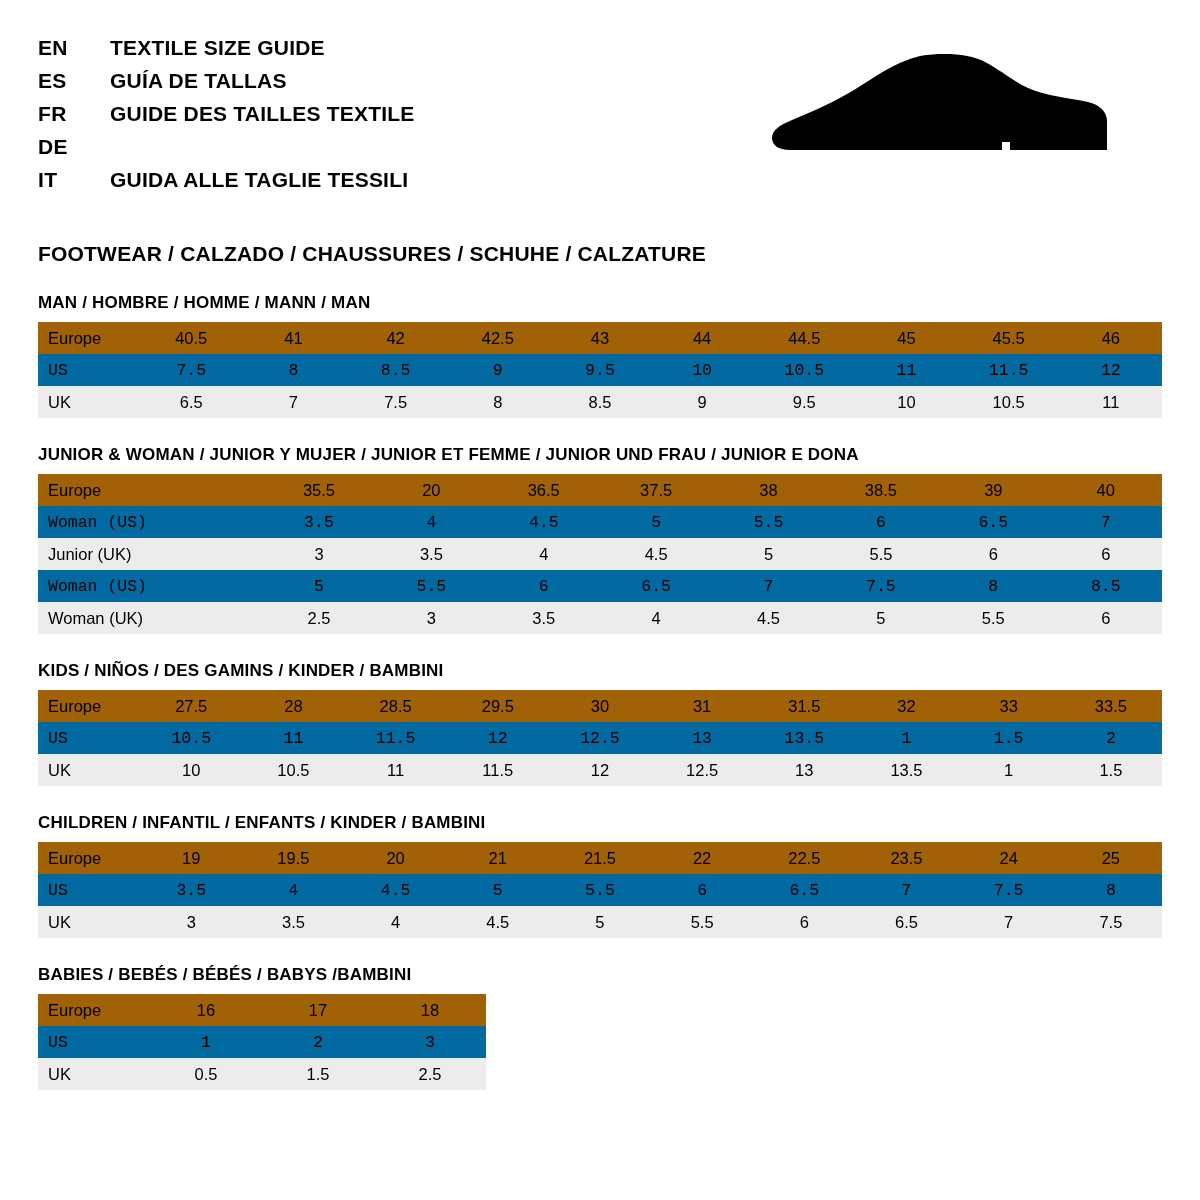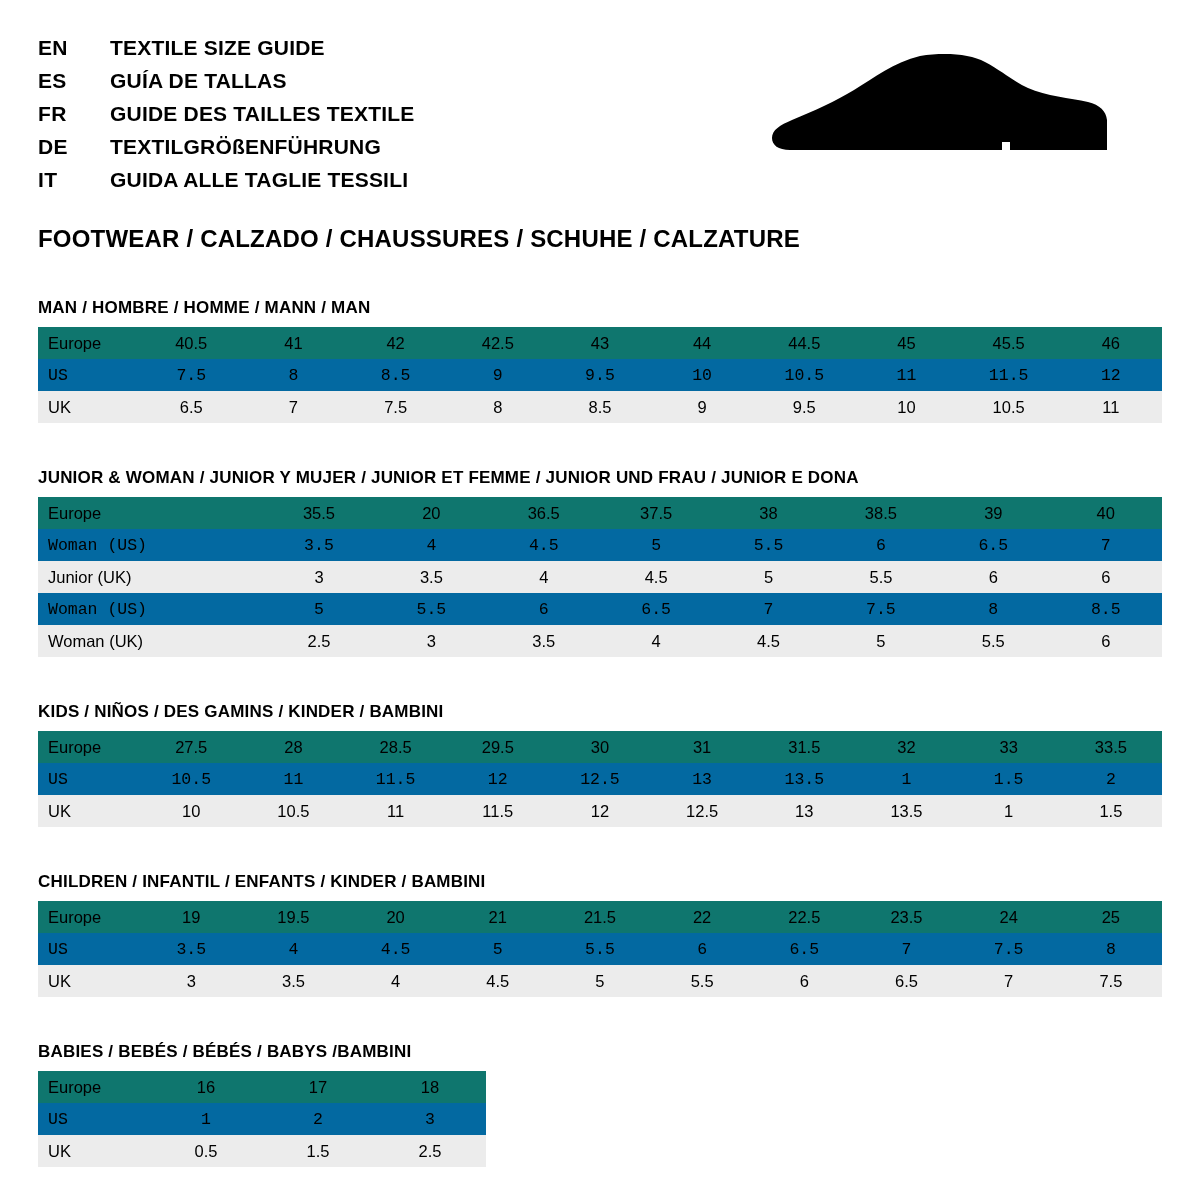--- a/index.html
+++ b/index.html
@@ -46,29 +46,29 @@
     font-size: 21px;
     font-weight: bold;
     letter-spacing: 0.2px;
   }
   .shoe-wrap {
     margin-right: 52px;
     margin-top: 10px;
   }
 
   .section-title-main {
-    margin-top: 24px;
-    font-size: 24px;
+    margin-top: 41px;
+    font-size: 21px;
     font-weight: bold;
     letter-spacing: 0.2px;
   }
 
   
   .block {
-    margin-top: 45px;
+    margin-top: 27px;
   }
   .block.first {
   }
   .block-title {
     font-size: 17px;
     font-weight: bold;
     letter-spacing: 0.2px;
     margin-bottom: 9px;
   }
   table.size-table {
@@ -87,21 +87,21 @@
     text-align: center;
     vertical-align: middle;
     padding: 0;
   }
   table.size-table td.label {
     text-align: left;
     padding-left: 10px;
     font-size: 16.5px;
   }
   tr.head td {
-    background: #0f766e;
+    background: #a16207;
     font-weight: normal;
   }
   tr.odd td {
     background: #0369a1;
     font-family: Liberation Mono, monospace;
   }
   tr.even td {
     background: #ececec;
   }
 </style>
@@ -119,21 +119,20 @@
       <div class="lang-row">
         <span class="lang-code">ES</span>
         <span class="lang-text">GUÍA DE TALLAS</span>
       </div>
       <div class="lang-row">
         <span class="lang-code">FR</span>
         <span class="lang-text">GUIDE DES TAILLES TEXTILE</span>
       </div>
       <div class="lang-row">
         <span class="lang-code">DE</span>
-        <span class="lang-text">TEXTILGRÖßENFÜHRUNG</span>
       </div>
       <div class="lang-row">
         <span class="lang-code">IT</span>
         <span class="lang-text">GUIDA ALLE TAGLIE TESSILI</span>
       </div>
     </div>
 
     <div class="shoe-wrap">
       <svg width="340" height="140" viewBox="0 0 340 140" xmlns="http://www.w3.org/2000/svg">
         <path fill="#000000" d="M150 10 C175 6 200 8 215 16 C232 25 243 35 258 42 C276 50 300 52 318 56 C330 59 336 65 337 74 L337 104 L240 104 L240 96 L232 96 L232 104 L20 104 C8 104 2 99 2 92 C2 84 10 79 22 74 C44 65 66 55 84 44 C104 32 124 16 150 10 Z"></path>

